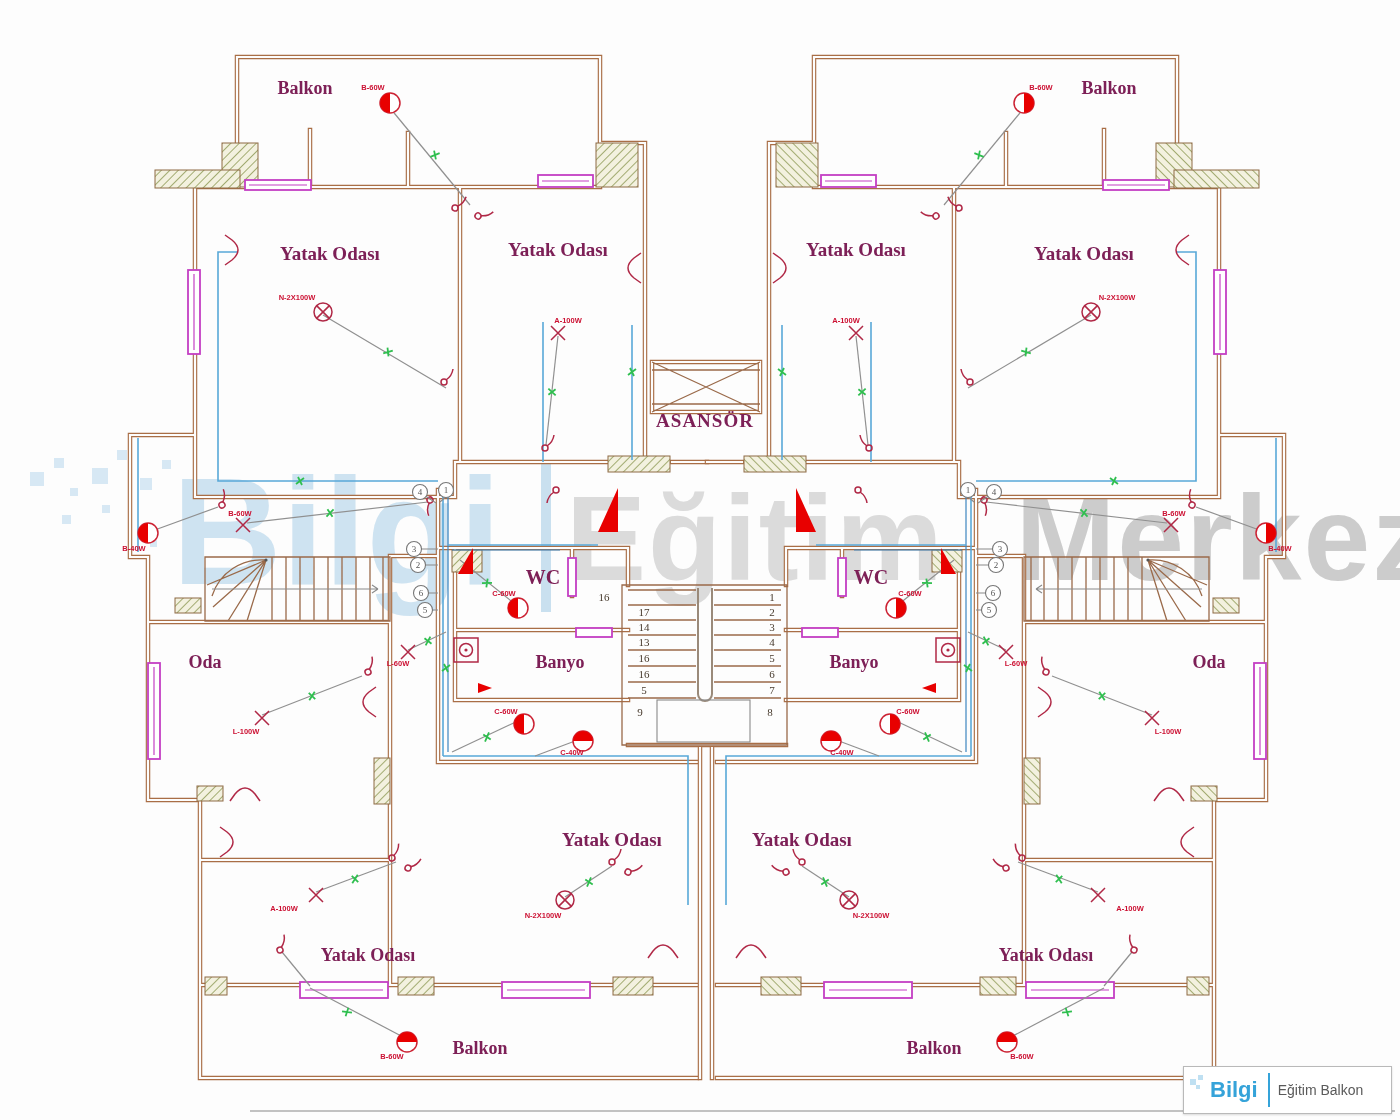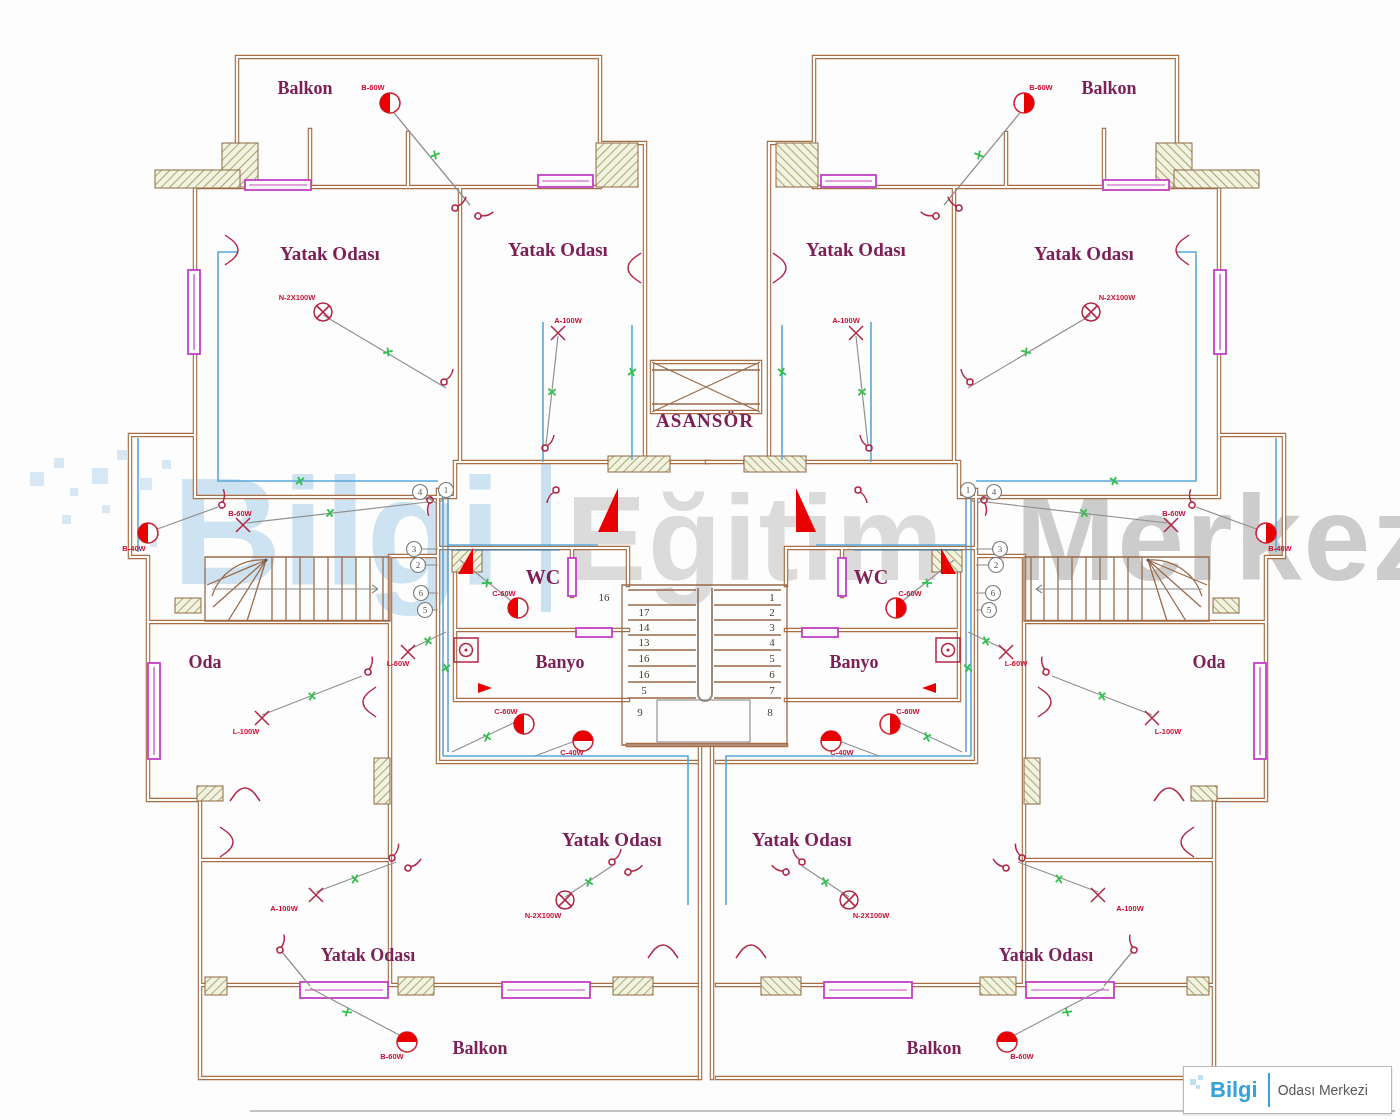--- a/index.html
+++ b/index.html
@@ -367,15 +367,15 @@
   <span class="tiny" style="left:871px;top:915px;">N-2X100W</span>
   <span class="tiny" style="left:1022px;top:1056px;">B-60W</span>
 
   <div class="botline"></div>
   <div class="logo">
     <div class="lpx" style="left:6px;top:12px;width:6px;height:6px;"></div>
     <div class="lpx" style="left:14px;top:8px;width:5px;height:5px;"></div>
     <div class="lpx" style="left:12px;top:18px;width:4px;height:4px;"></div>
     <span class="brand">Bilgi</span>
     <span class="div"></span>
-    <span class="name">Odası Merkezi</span>
+    <span class="name">Eğitim Balkon</span>
   </div>
 </div>
 
 </body></html>

